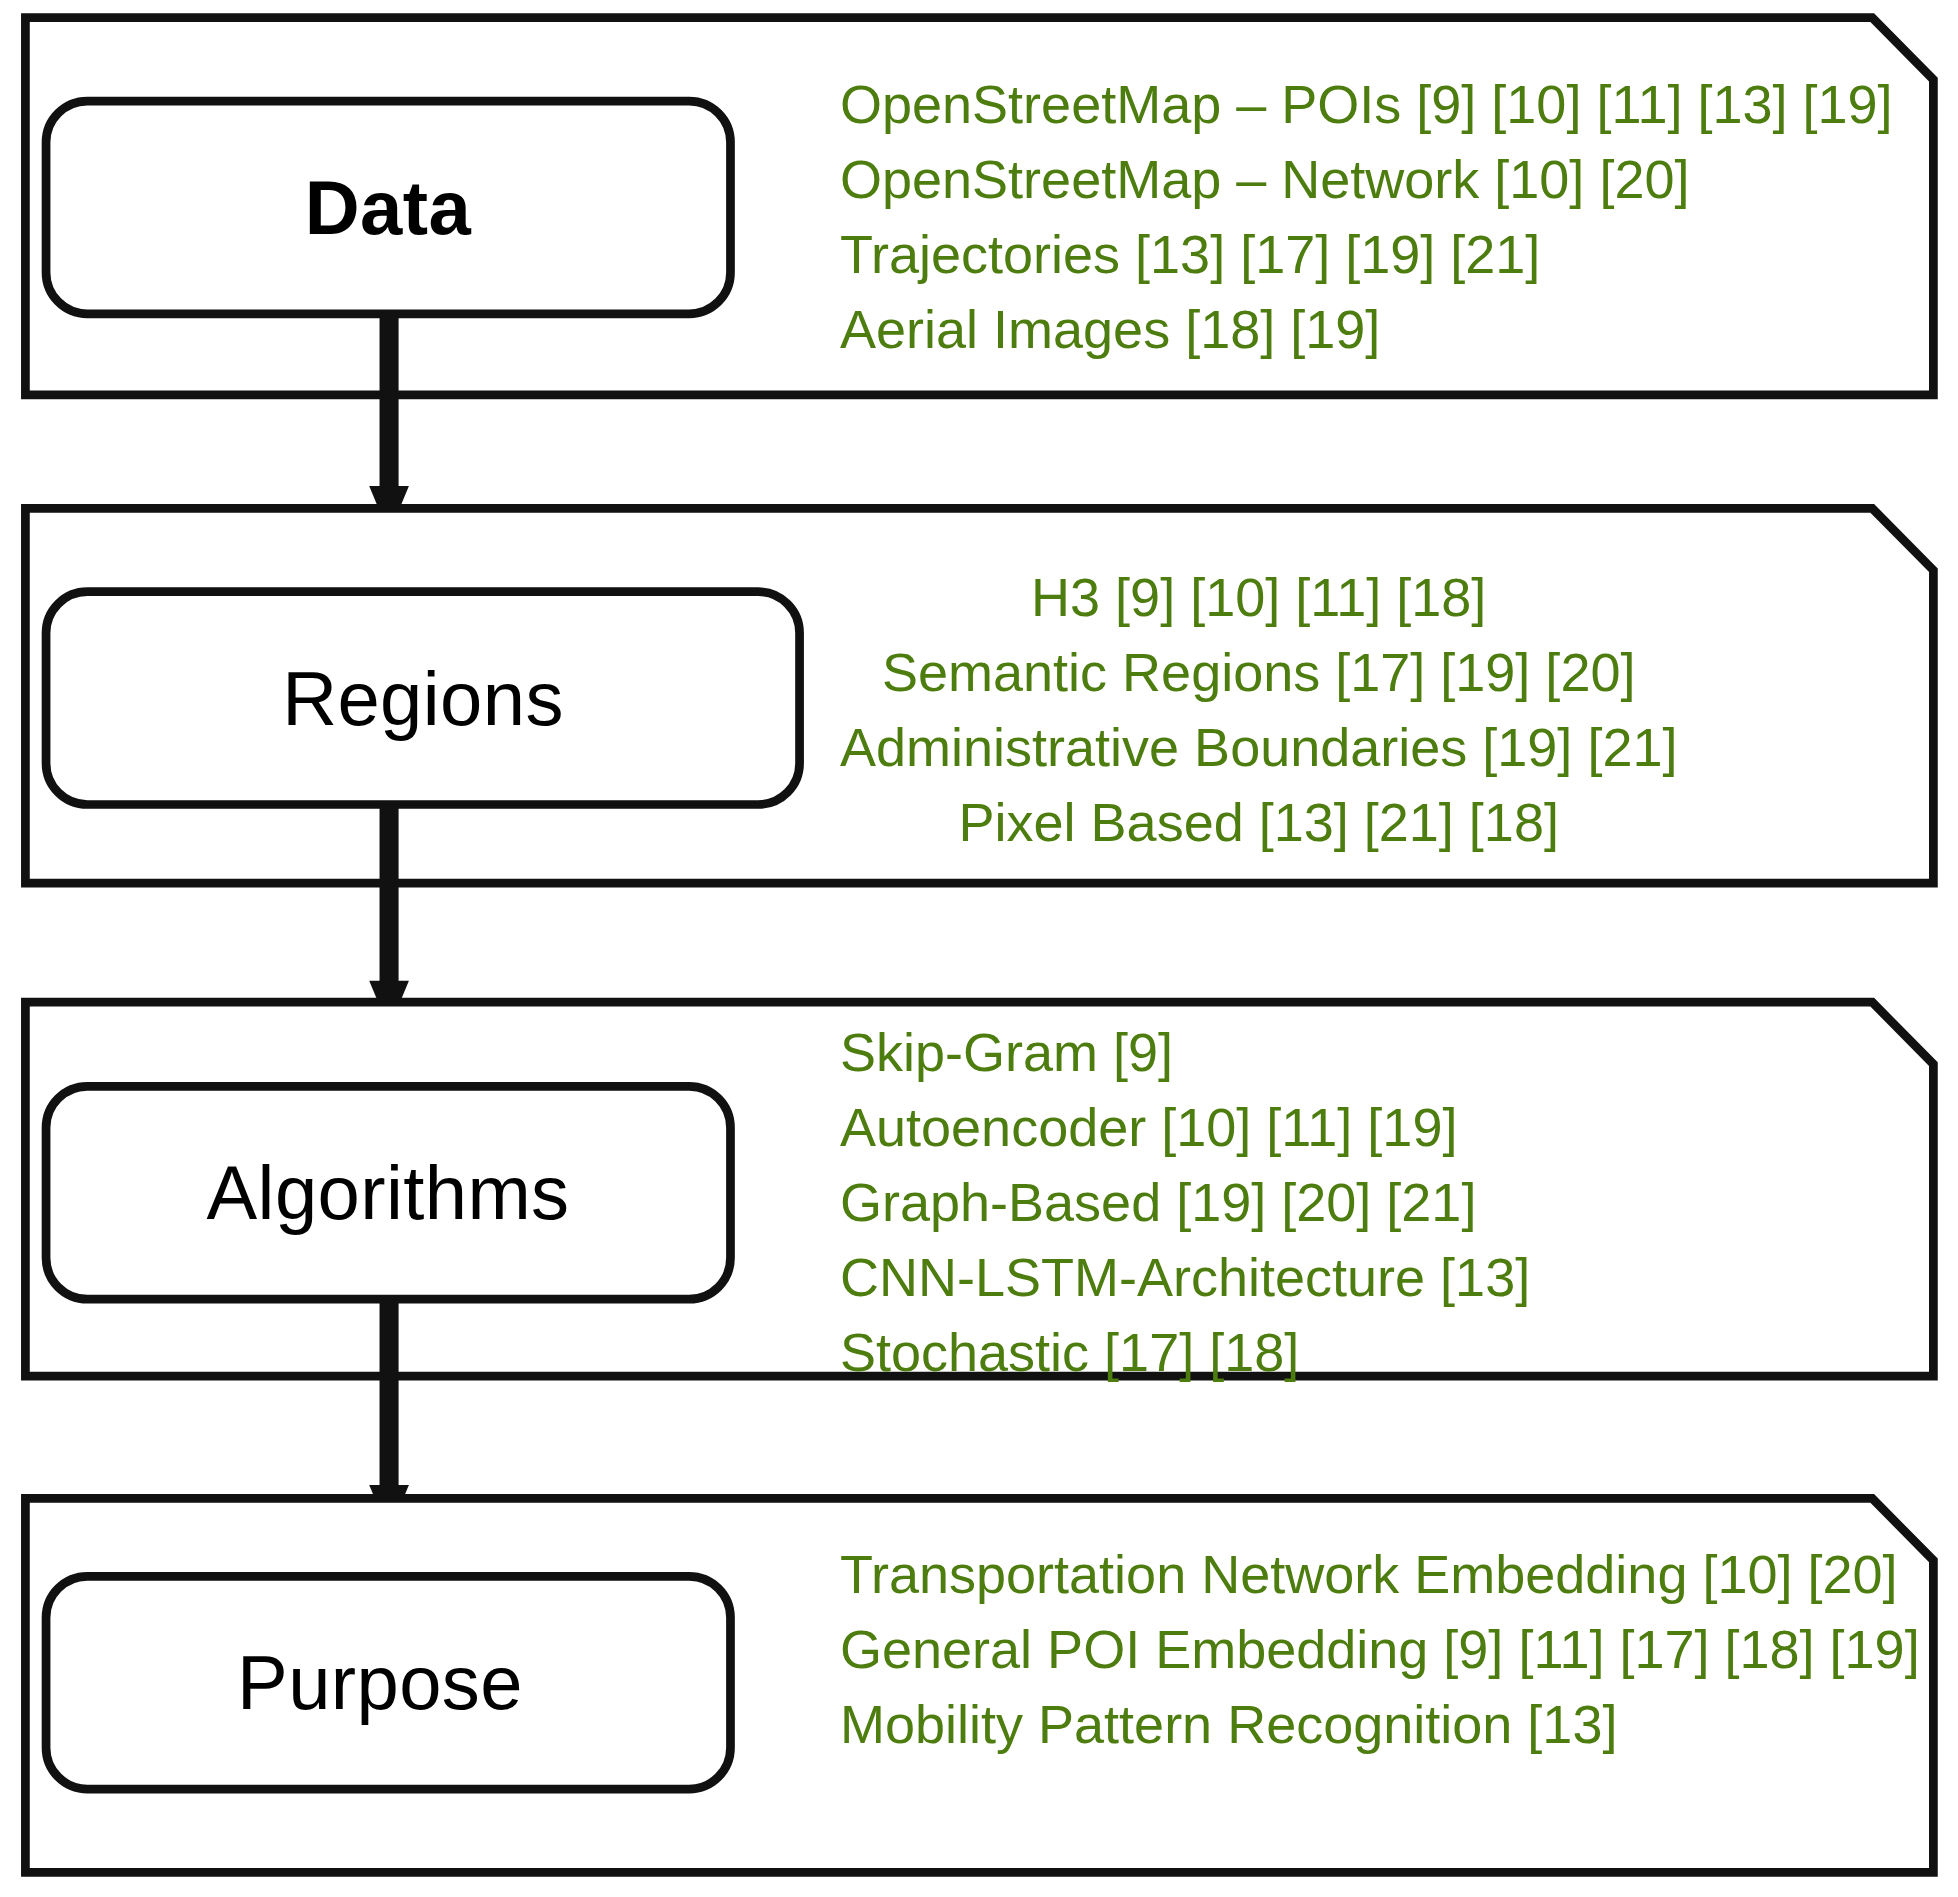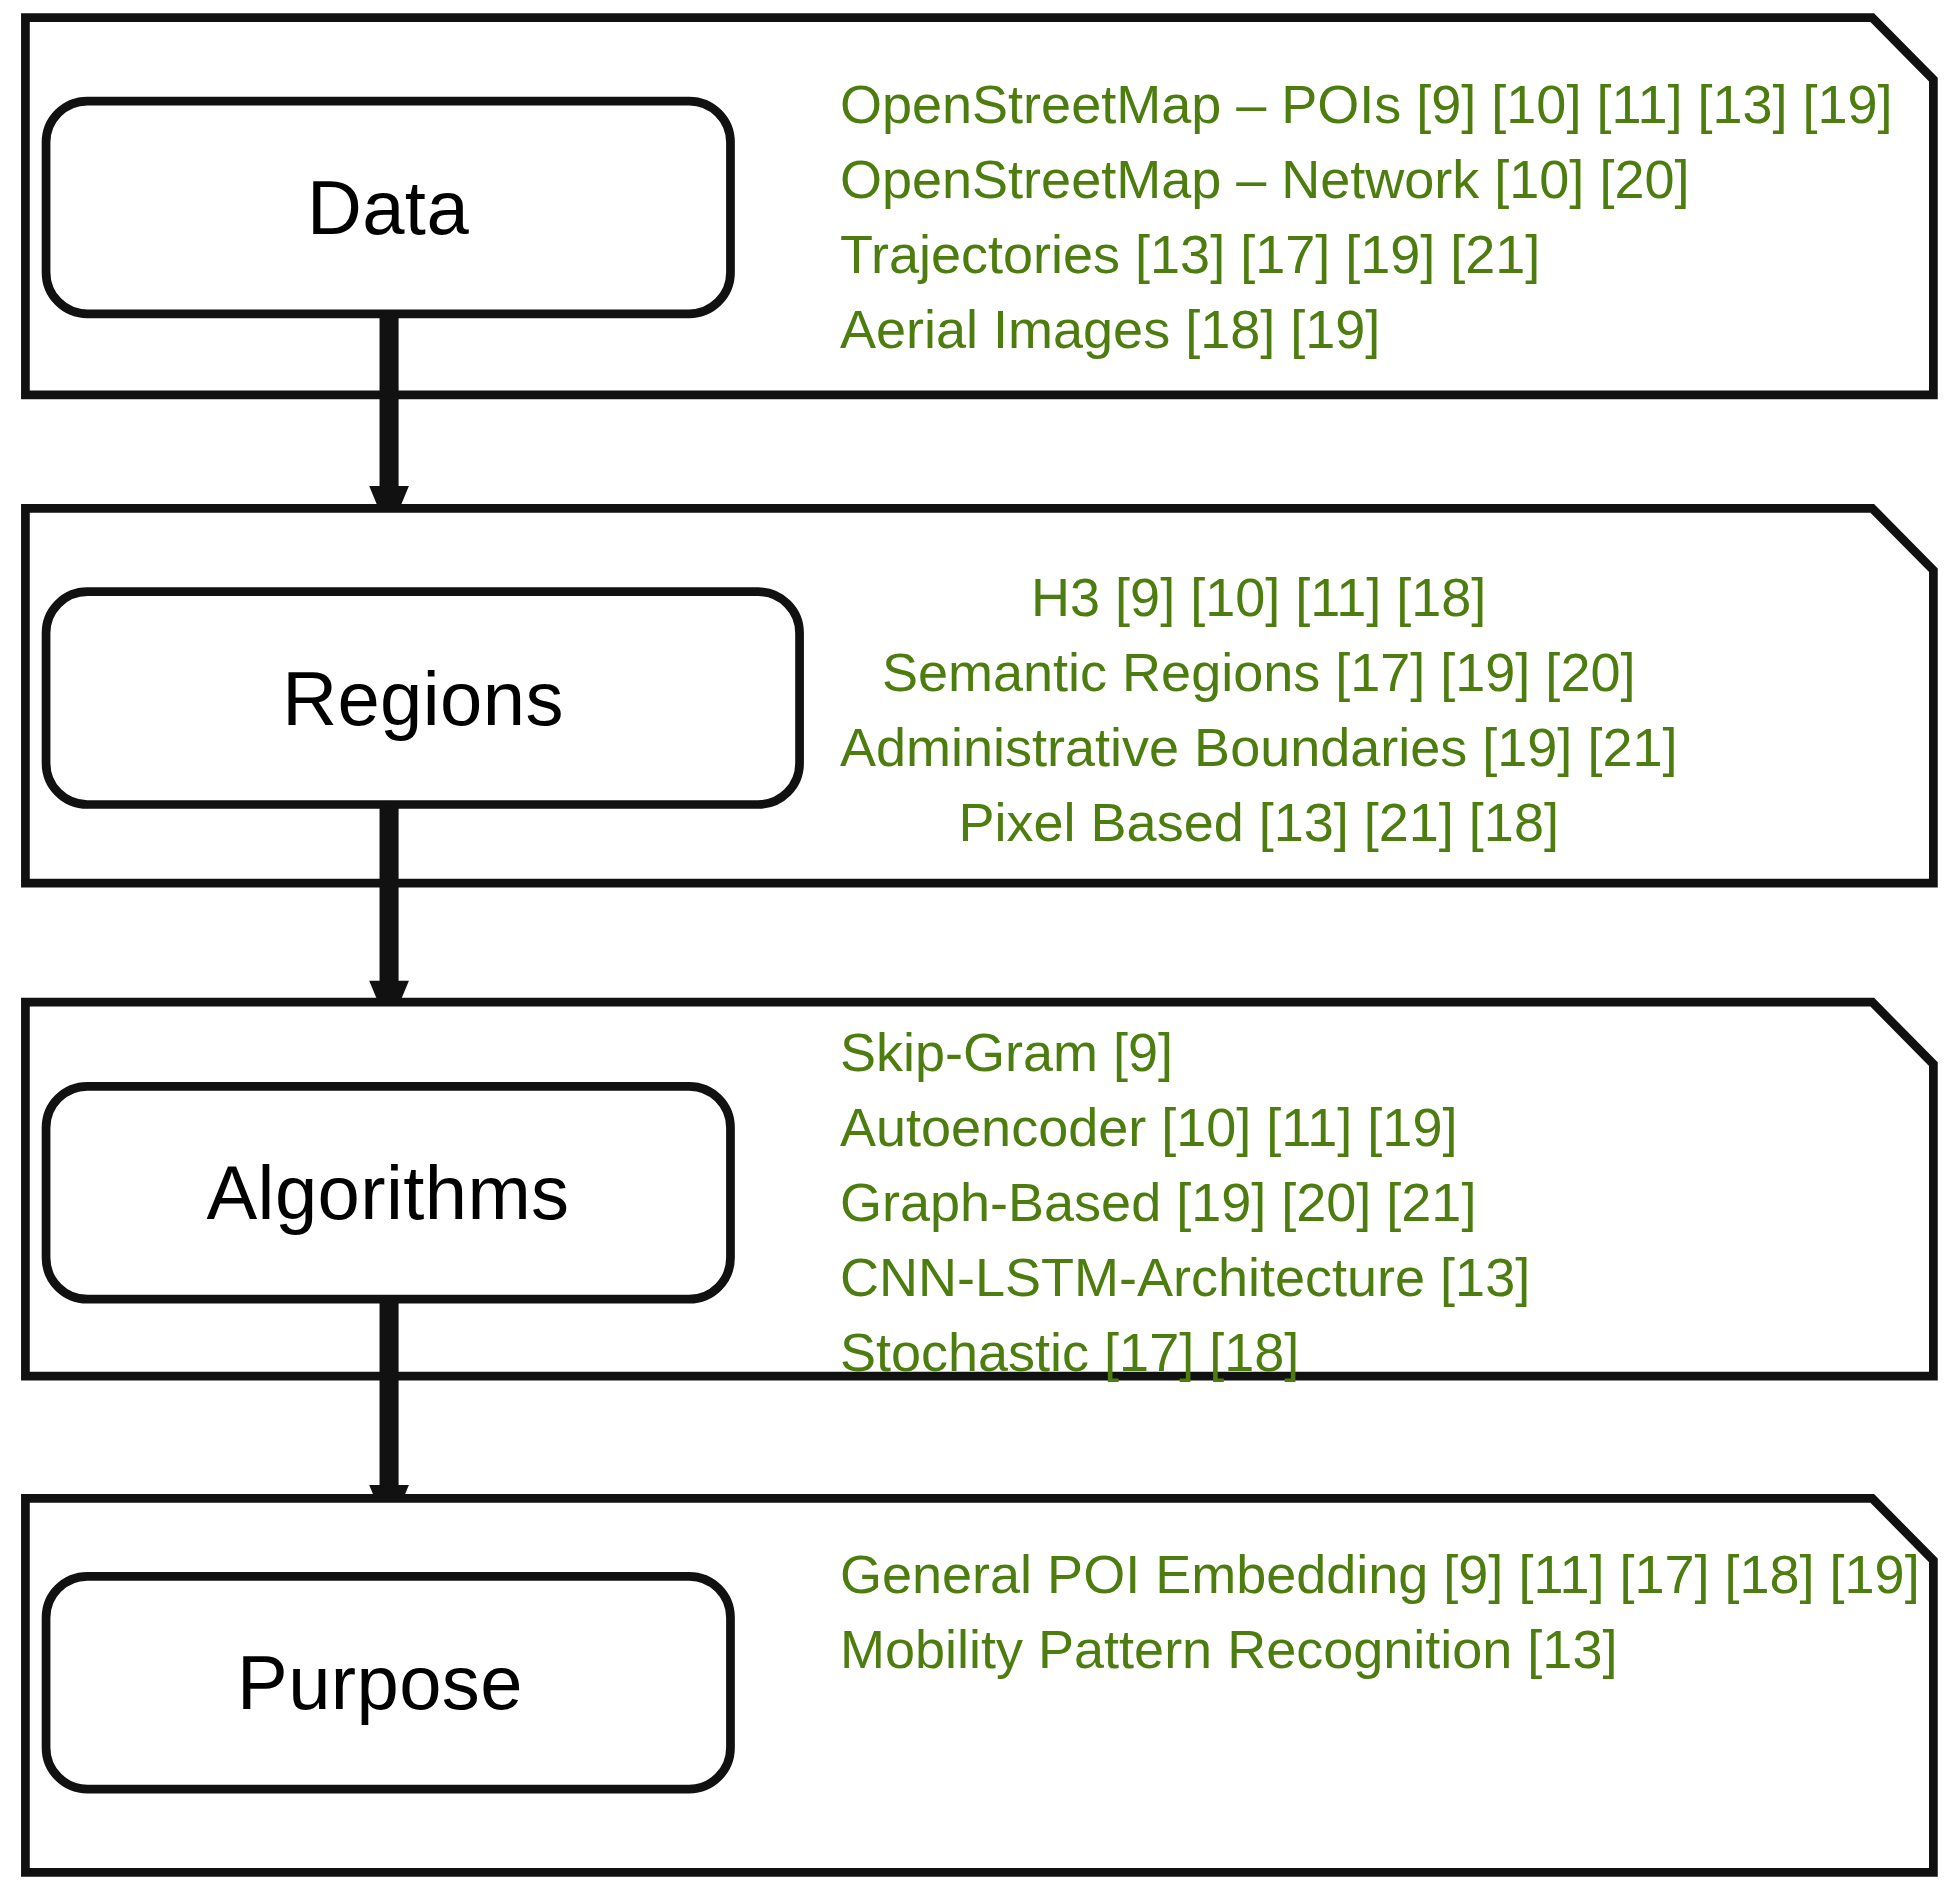--- a/index.html
+++ b/index.html
@@ -43,21 +43,21 @@
     <path class="outer-shape" d="M 32 1262 L 2358 1262 L 2435 1340 L 2435 1733 L 32 1733 Z"></path>
     <rect class="round-box" x="58" y="1368" width="862" height="268" rx="52" ry="52"></rect>
 
     <rect class="arrow-shaft" x="478" y="1636" width="24" height="244"></rect>
     <polygon class="arrow-head" points="465,1870 515,1870 490,1930"></polygon>
 
     <path class="outer-shape" d="M 32 1887 L 2358 1887 L 2435 1965 L 2435 2358 L 32 2358 Z"></path>
     <rect class="round-box" x="58" y="1985" width="862" height="268" rx="52" ry="52"></rect>
   </svg>
 
-  <div class="stage-label" style="left:46px;top:101px;width:684px;height:213px;">Data</div>
+  <div class="stage-label" style="left:46px;top:101px;width:684px;height:213px;font-weight:bold;">Data</div>
 
   <div class="stage-label" style="left:46px;top:592px;width:754px;height:213px;text-align:center;">Regions</div>
 
   <div class="stage-label" style="left:46px;top:1086px;width:684px;height:213px;">Algorithms</div>
 
   <div class="stage-label" style="left:38px;top:1576px;width:684px;height:213px;">Purpose</div>
 
   <div class="item-list" style="left:840px;top:67px;">
     <div class="item-row">OpenStreetMap – POIs [9] [10] [11] [13] [19]</div>
     <div class="item-row">OpenStreetMap – Network [10] [20]</div>
@@ -74,18 +74,19 @@
 
   <div class="item-list" style="left:840px;top:1015px;">
     <div class="item-row">Skip-Gram [9]</div>
     <div class="item-row">Autoencoder [10] [11] [19]</div>
     <div class="item-row">Graph-Based [19] [20] [21]</div>
     <div class="item-row">CNN-LSTM-Architecture [13]</div>
     <div class="item-row">Stochastic [17] [18]</div>
   </div>
 
   <div class="item-list" style="left:840px;top:1537px;">
+    <div class="item-row">Transportation Network Embedding [10] [20]</div>
     <div class="item-row">General POI Embedding [9] [11] [17] [18] [19]</div>
     <div class="item-row">Mobility Pattern Recognition [13]</div>
   </div>
 
 </div>
 
 
 </body></html>

